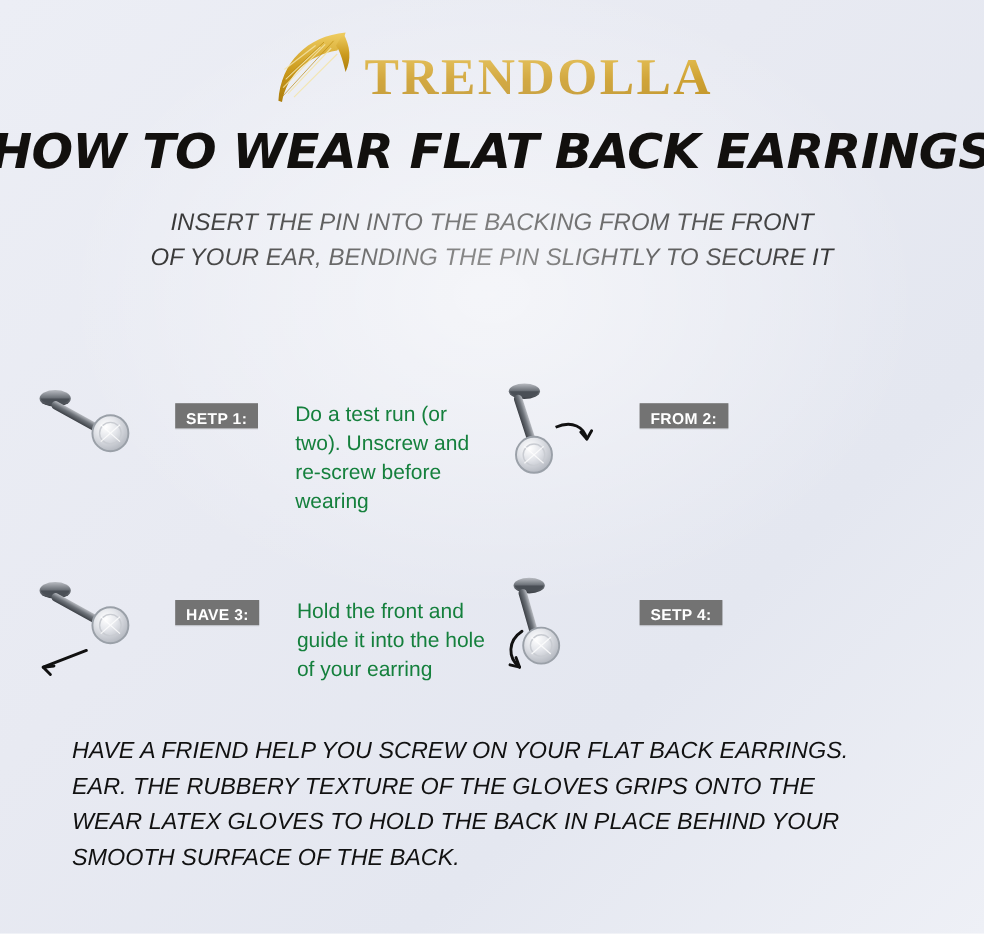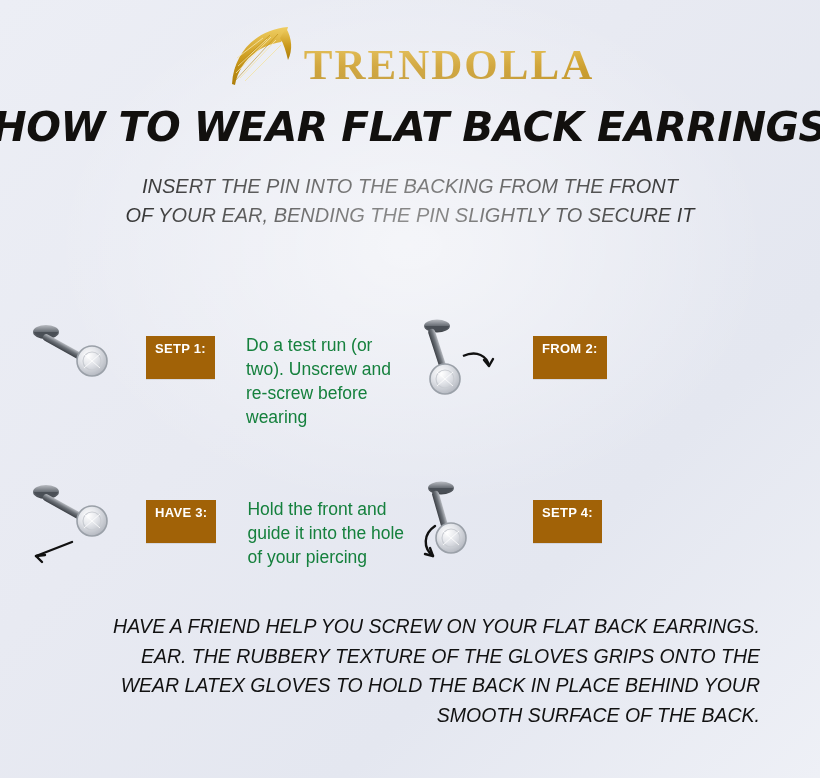--- a/index.html
+++ b/index.html
@@ -85,47 +85,47 @@
     gap: 8px;
   }
   .earring {
     width: 110px;
     height: 92px;
     flex: 0 0 auto;
     position: relative;
   }
   .badge {
     flex: 0 0 auto;
-    background: #a16207;
+    background: #737373;
     color: #ffffff;
     font-weight: 700;
     font-size: 13px;
     letter-spacing: 0.3px;
-    padding: 5px 9px 23px 9px;
+    padding: 5px 9px 1px 9px;
     margin-top: 20px;
     white-space: nowrap;
     box-shadow: 0 1px 0 rgba(0,0,0,0.08);
   }
   .step-text {
     font-size: 17.5px;
     color: #15803d;
     line-height: 1.38;
     margin-top: 17px;
     max-width: 215px;
     margin-left: 23px;
   }
 
   
   .footer {
     position: absolute;
     left: 50%;
     transform: translateX(-50%);
     top: 612px;
     width: 700px;
-    text-align: right;
+    text-align: left;
     font-size: 19.5px;
     font-style: italic;
     color: #111;
     line-height: 1.52;
   }
 
   
   .vignette {
     position: absolute;
     inset: 0;
@@ -265,21 +265,21 @@
             <path d="M56 34 L72 48"></path>
               <path d="M72 34 L56 48"></path>
           </g>
           <g fill="none" stroke="#111" stroke-width="2.4" stroke-linecap="round">
             <path d="M44 62 L8 76"></path>
             <path d="M8 76 L17 75 M8 76 L14 82"></path>
           </g>
         </svg>
       </span>
       <span class="badge">HAVE 3:</span>
-      <span class="step-text">Hold the front and guide it into the hole of your piercing</span>
+      <span class="step-text">Hold the front and guide it into the hole of your earring</span>
     </div>
 
     <div class="step">
       <span class="earring">
         <svg viewBox="0 0 110 92" width="110" height="92" aria-hidden="true">
           <defs>
             <linearGradient id="steel4" x1="0" y1="0" x2="0" y2="1">
               <stop offset="0%" stop-color="#b9bcc2"></stop>
               <stop offset="45%" stop-color="#6e737a"></stop>
               <stop offset="100%" stop-color="#3c4046"></stop>

